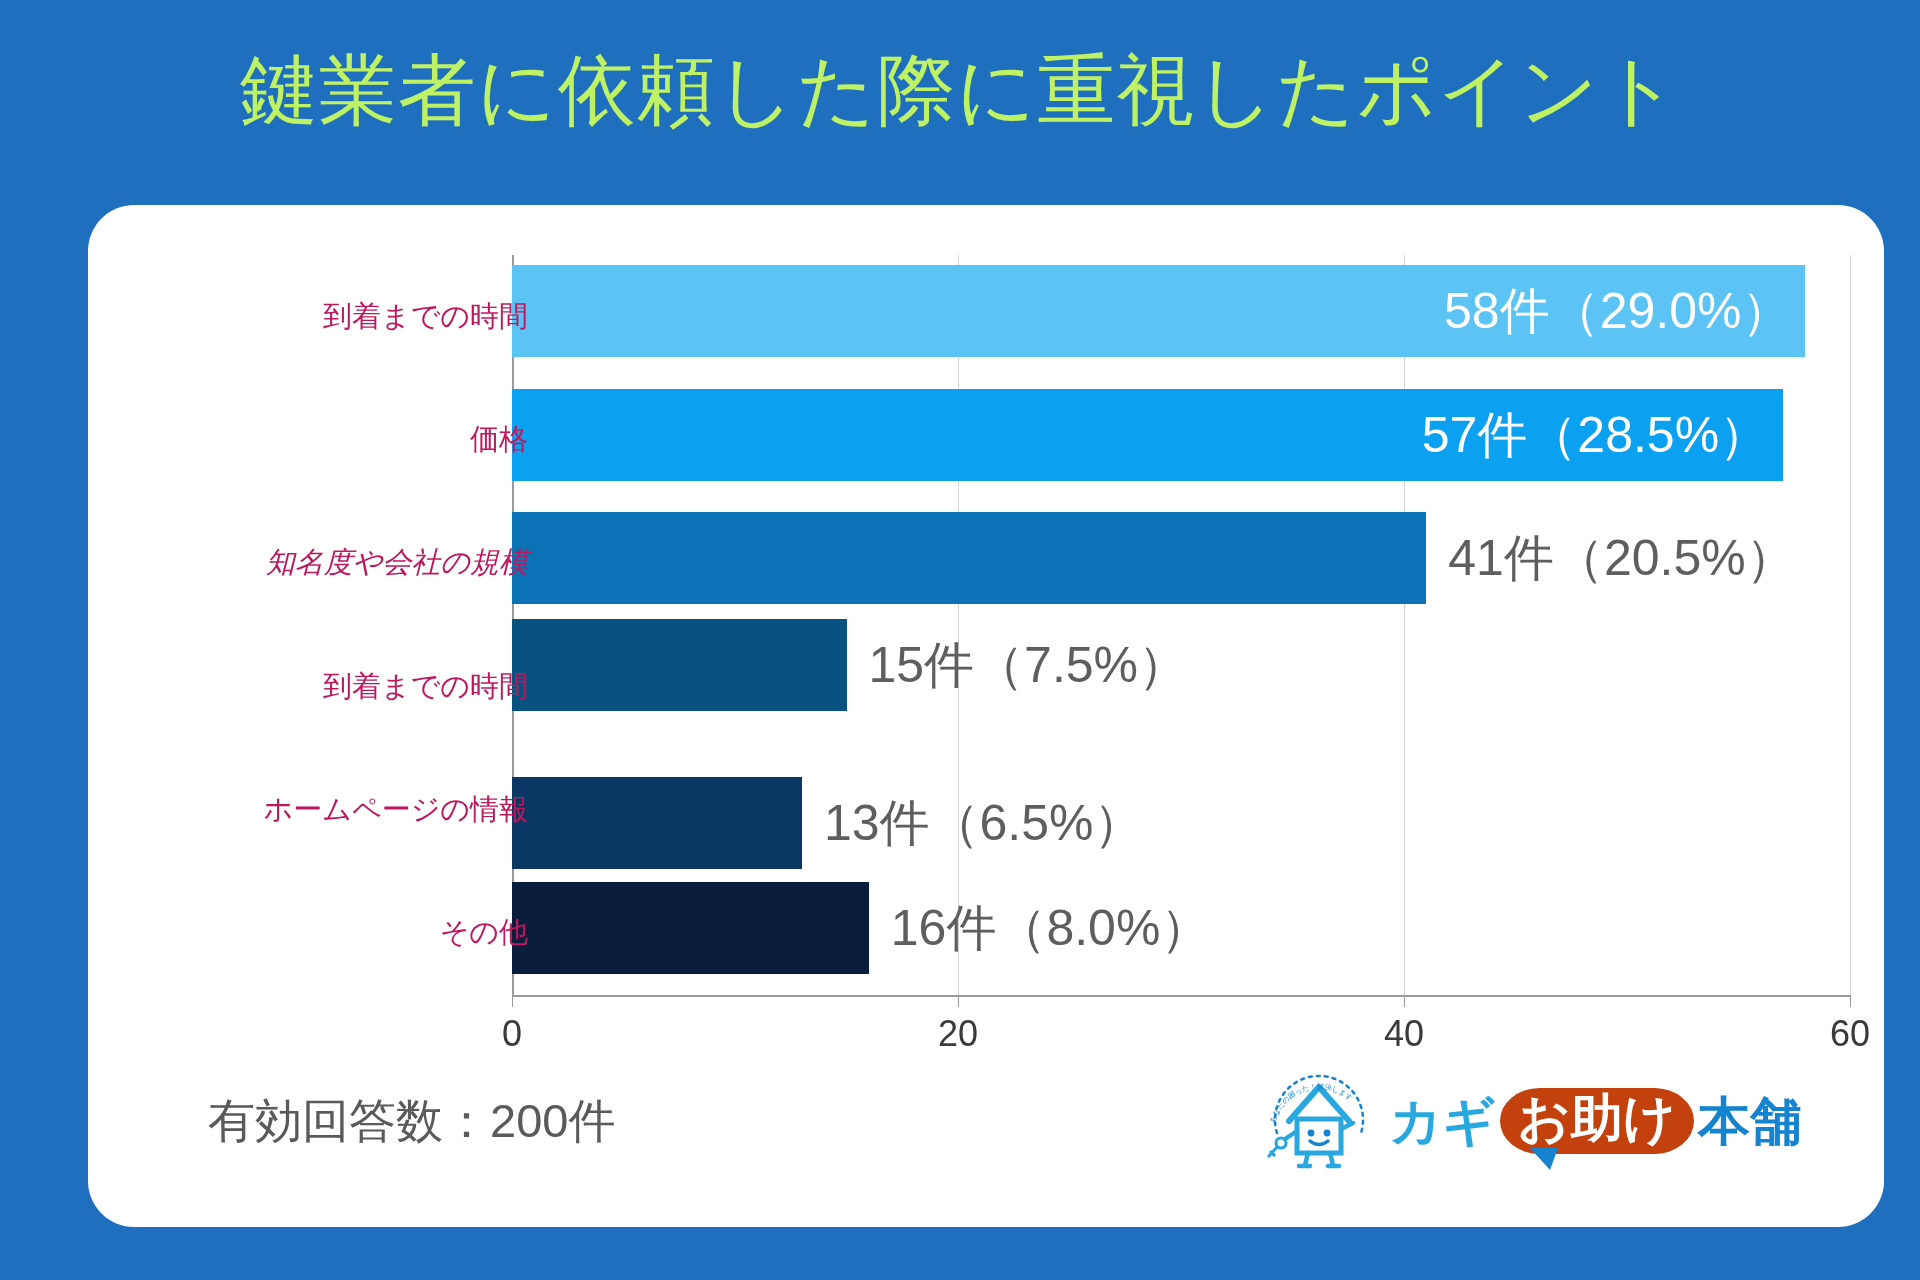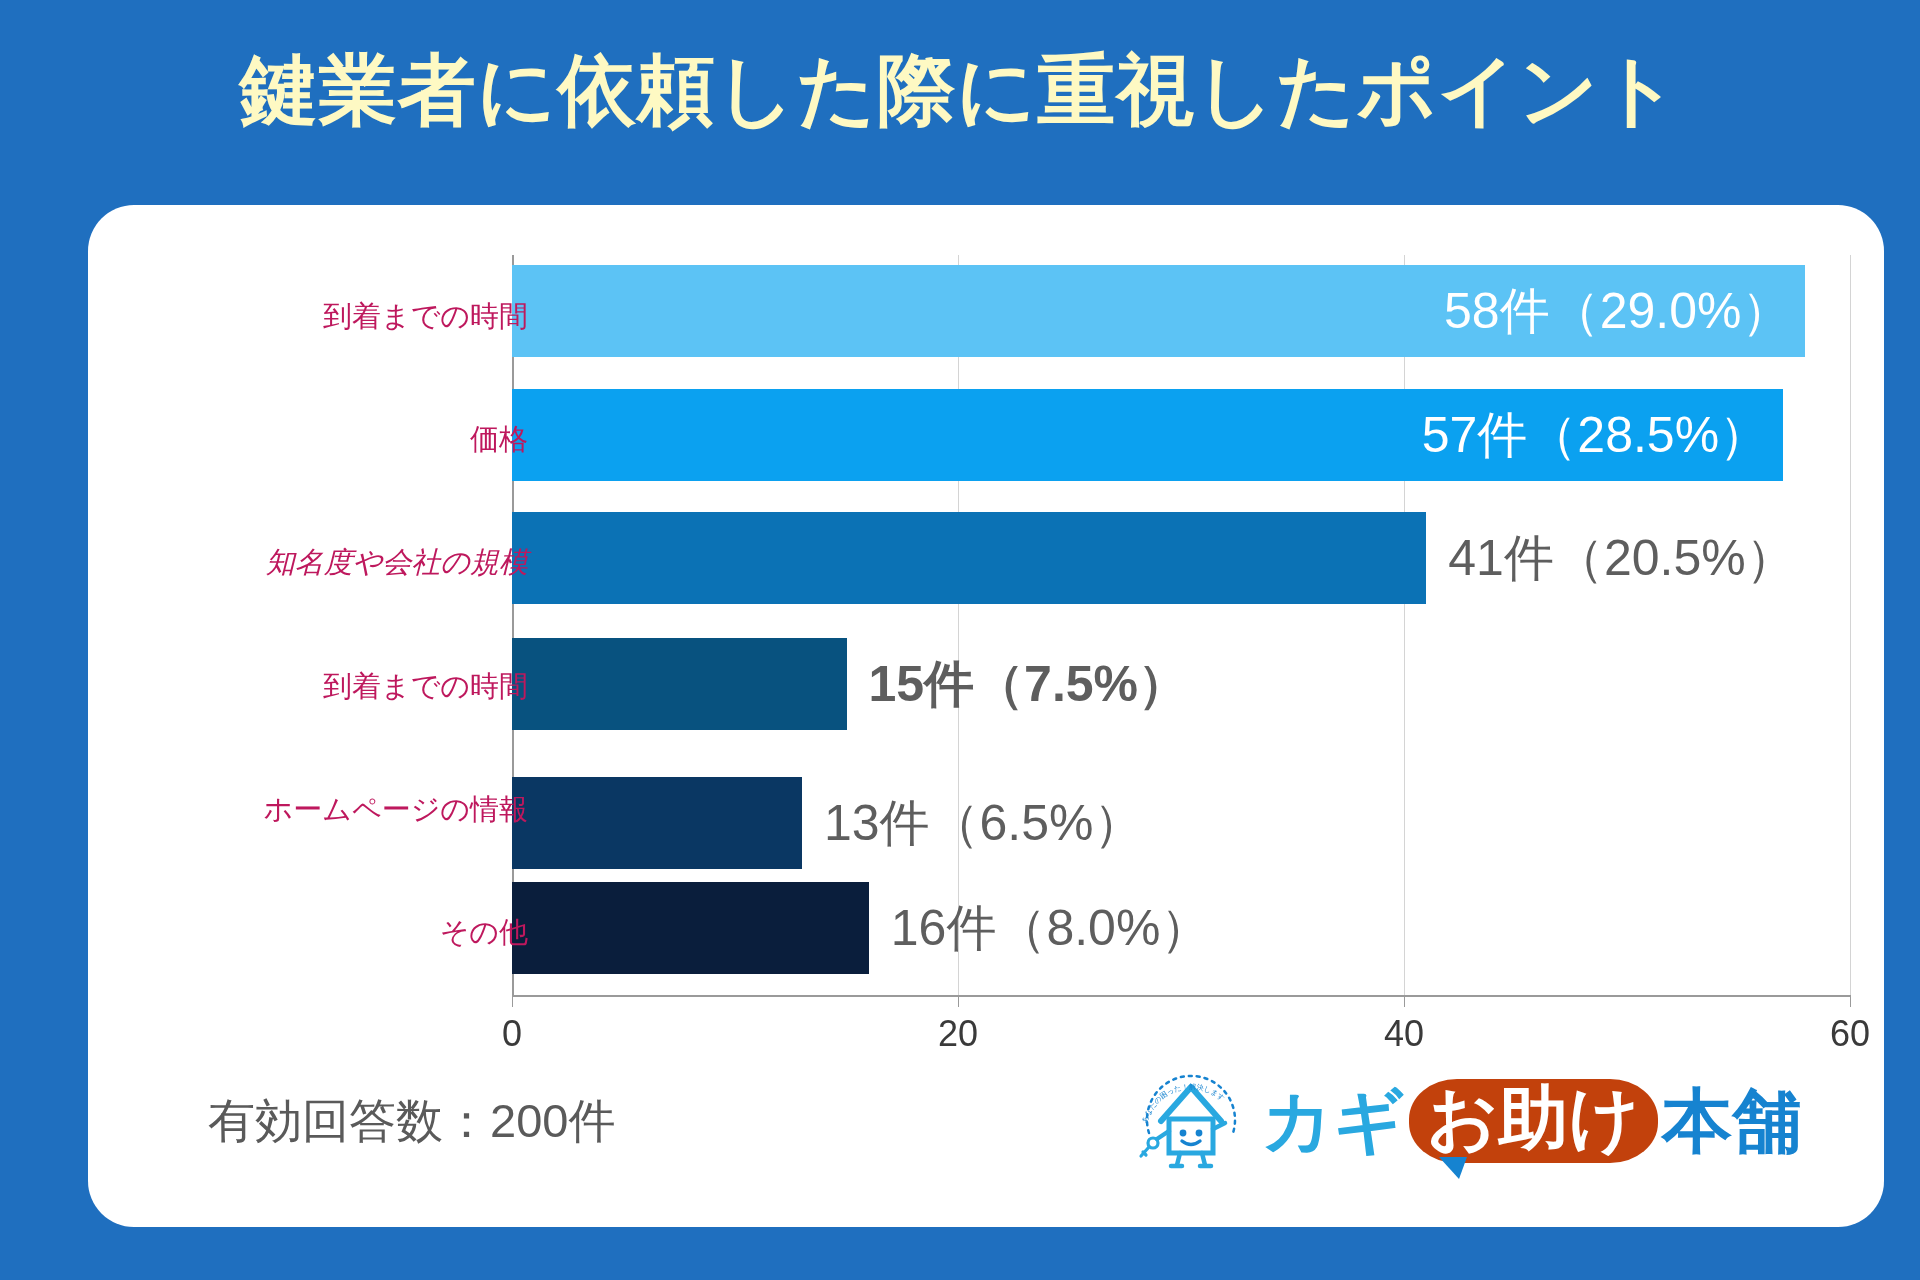--- a/index.html
+++ b/index.html
@@ -8,23 +8,23 @@
     font-family:"Liberation Sans", "DejaVu Sans", sans-serif;
     overflow:hidden;
   }
   body { background:#1F6FBF; position:relative; }
 
   
   #chart-title {
     position:absolute;
     top:46px; left:0; width:1920px;
     text-align:center;
-    color:#fef9c3;
+    color:#bef264;
     font-size:78px;
-    font-weight:bold;
+    font-weight:normal;
     letter-spacing:1px;
     line-height:1.15;
     white-space:nowrap;
   }
 
   
   #chart-card {
     position:absolute;
     left:88px; top:205px;
     width:1796px; height:1022px;
@@ -105,21 +105,21 @@
   
   #brand-logo {
     position:absolute;
     right:82px; bottom:48px;
     height:116px;
     display:flex; align-items:center; gap:14px;
   }
   #logo-mark { position:relative; width:112px; height:108px; flex:none; }
   #logo-text {
     display:flex; align-items:center; gap:4px;
-    font-size:70px; font-weight:bold; color:#29A8E0;
+    font-size:52px; font-weight:bold; color:#29A8E0;
     white-space:nowrap; line-height:1;
   }
   #logo-bubble {
     background:#c2410c; color:#FFFFFF;
     border-radius:48px/40px;
     padding:4px 18px 10px 18px;
     position:relative;
   }
   #logo-bubble::after{
     content:""; position:absolute;
@@ -159,21 +159,21 @@
           <div class="bar-value inside" style="right: 58.6px;">58件（29.0%）</div>
         </div>
         <div class="bar-row" style="top: 133.5px; width: 1338px;">
           <div class="bar" style="width: 1271.1px; background: rgb(11, 161, 240);"></div>
           <div class="bar-value inside" style="right: 80.9px;">57件（28.5%）</div>
         </div>
         <div class="bar-row" style="top: 256.833px; width: 1338px; padding-left: 16px;">
           <div class="bar" style="width: 914.3px; background: rgb(11, 114, 181);"></div>
           <div class="bar-value outside" style="left: 936.3px;">41件（20.5%）</div>
         </div>
-        <div class="bar-row" style="top: 383px; width: 1338px; font-weight: bold;">
+        <div class="bar-row" style="top: 364px; width: 1338px;">
           <div class="bar" style="width: 334.5px; background: rgb(8, 82, 127);"></div>
           <div class="bar-value outside" style="left: 356.5px;">15件（7.5%）</div>
         </div>
         <div class="bar-row" style="top: 522px; width: 1338px;">
           <div class="bar" style="width: 289.9px; background: rgb(10, 55, 99);"></div>
           <div class="bar-value outside" style="left: 311.9px;">13件（6.5%）</div>
         </div>
         <div class="bar-row" style="top: 626.833px; width: 1338px;">
           <div class="bar" style="width: 356.8px; background: rgb(10, 30, 60);"></div>
           <div class="bar-value outside" style="left: 378.8px;">16件（8.0%）</div>

